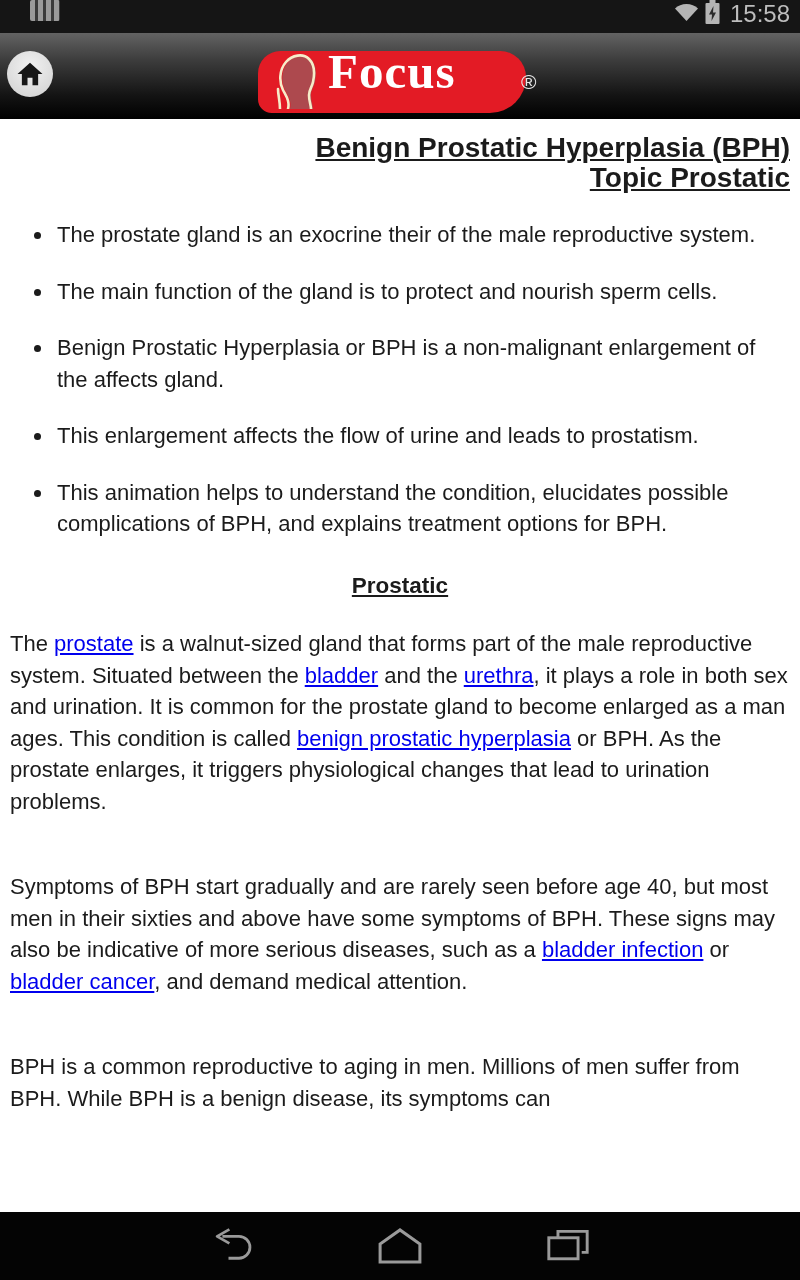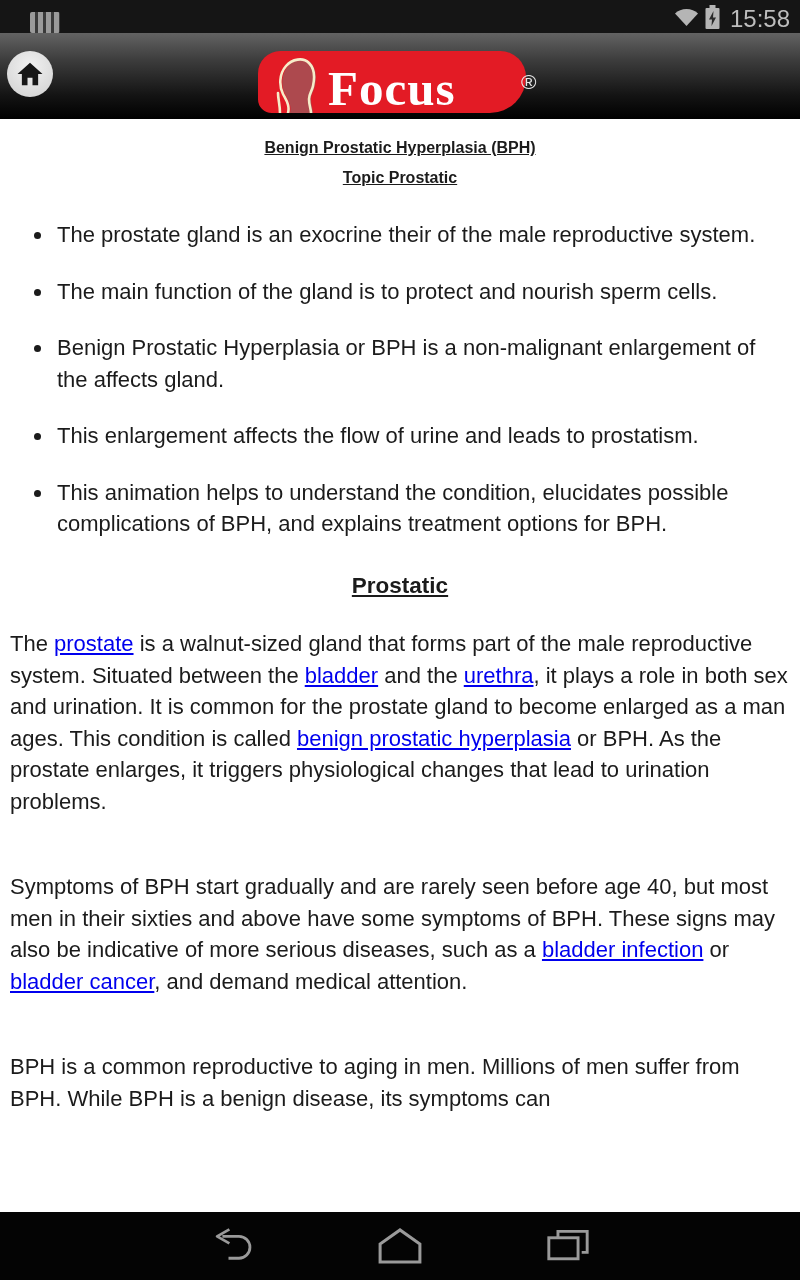--- a/index.html
+++ b/index.html
@@ -11,21 +11,21 @@
   .screen {
     width: 800px; height: 1280px;
     display: flex; flex-direction: column;
     background: #fff;
   }
 
   
   .status-bar {
     height: 33px; flex: 0 0 33px;
     background: #151515;
-    display: flex; align-items: flex-end;
+    display: flex; align-items: flex-start;
     padding: 0 10px 0 30px;
   }
   .notif-stripes {
     width: 30px; height: 21px;
     background: repeating-linear-gradient(90deg,
       #9a9a9a 0 5px, #3a3a3a 5px 8px);
     border-radius: 2px;
   }
   .status-spacer { flex: 1; }
   .status-right { display: flex; align-items: center; gap: 6px; }
@@ -45,21 +45,21 @@
     width: 46px; height: 46px; border-radius: 50%;
     background: radial-gradient(circle at 50% 35%, #f2f2f2, #cfcfcf);
     display: flex; align-items: center; justify-content: center;
     cursor: pointer;
   }
   .focus-logo {
     position: absolute; left: 258px; top: 18px;
     width: 268px; height: 62px;
     background: #e31b25;
     border-radius: 26px 30px 42px 16px;
-    display: flex; align-items: flex-end;
+    display: flex; align-items: flex-start;
     padding-left: 12px;
     overflow: hidden;
   }
   .logo-text {
     font-family: "Liberation Serif", serif;
     color: #ffffff; font-size: 49px; font-weight: 600;
     line-height: 1; letter-spacing: 1px;
     margin-left: 8px; margin-top: -4px;
   }
   .registered-mark {
@@ -72,23 +72,23 @@
   .content {
     flex: 1 1 auto;
     background: #fff;
     color: #1b1b1b;
     padding: 14px 10px 0 10px;
     font-size: 22px;
     line-height: 31.5px;
     overflow: hidden;
   }
   .page-title {
-    text-align: center;
+    text-align: right;
     font-weight: bold;
-    font-size: 16px;
+    font-size: 28px;
     line-height: 30px;
   }
   .page-title div { text-decoration: underline; }
   ul.highlights {
     margin: 26px 0 0 0;
     padding-left: 44px;
     list-style: disc;
   }
   ul.highlights li {
     margin-bottom: 25px;

